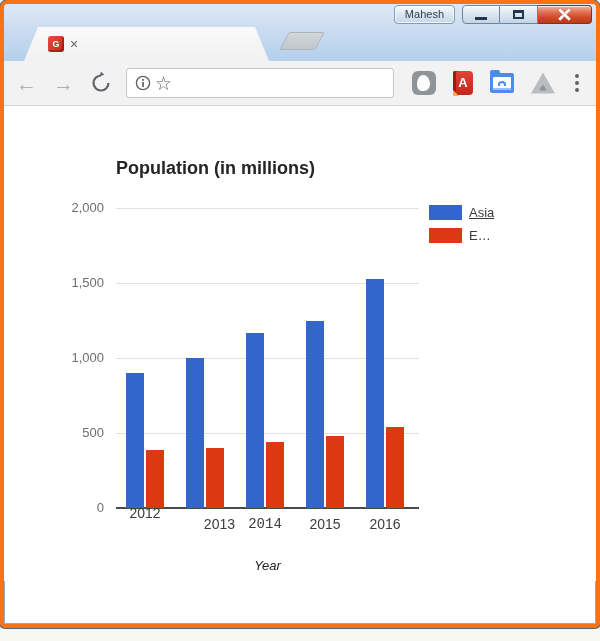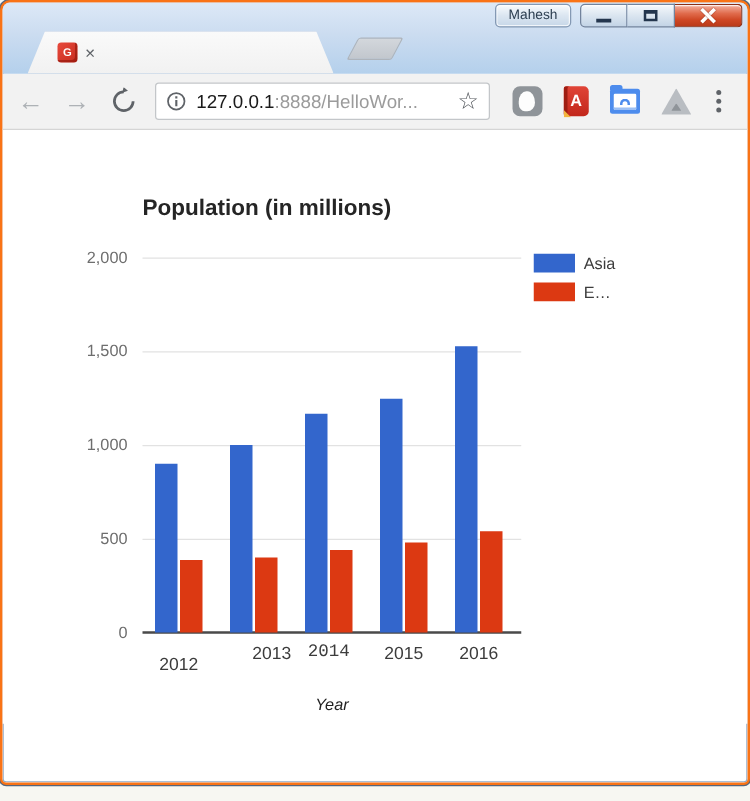--- a/index.html
+++ b/index.html
@@ -2,21 +2,21 @@
 <html><head>
 <meta charset="utf-8">
 <style>
   * { margin:0; padding:0; box-sizing:border-box; }
   html,body { font-family:"Liberation Sans", sans-serif; }
   .screen { position:relative; width:600px; height:641px; background:#f7f7f2; overflow:hidden; }
 
   
   .window {
     position:absolute; left:0; top:0; right:0; bottom:13px;
-    border:2px solid #f97316; border-radius:8px 8px 5px 5px;
+    border:4px solid #f97316; border-radius:8px 8px 5px 5px;
     box-shadow:0 0 0 1px #55657c, inset 0 0 0 1px #90abc9;
     background:#fff; overflow:hidden;
   }
   .chrome-top {
     position:relative; height:57px;
     background:linear-gradient(#dde9f7 0%, #cbdcf0 45%, #b4d0ec 100%);
   }
 
   
   .caption-area { position:absolute; top:1px; right:4px; display:flex; align-items:flex-start; gap:7px; }
@@ -178,21 +178,20 @@
       <svg class="refresh-svg" width="22" height="22" viewBox="0 0 22 22">
         <path d="M11 3.5 A7.5 7.5 0 1 0 18.5 11" fill="none" stroke="#5f6368" stroke-width="2.2"></path>
         <path d="M11 0 L11 7.5 L17.5 3.5 Z" fill="#5f6368" transform="rotate(12 11 3.7) translate(3.2 -0.2) scale(0.62)"></path>
       </svg>
       <div class="omnibox">
         <svg class="info-icon" width="16" height="16" viewBox="0 0 16 16">
           <circle cx="8" cy="8" r="6.6" fill="none" stroke="#5f6368" stroke-width="1.4"></circle>
           <rect x="7.2" y="7" width="1.7" height="5" fill="#5f6368"></rect>
           <rect x="7.2" y="4" width="1.7" height="1.8" fill="#5f6368"></rect>
         </svg>
-        <span class="url"><span class="url-host">127.0.0.1</span><span class="url-path">:8888/HelloWor...</span></span>
         <span class="star-icon">☆</span>
       </div>
       <div class="ext-area">
         <div class="ext-shield"></div>
         <div class="ext-book">A</div>
         <div class="ext-folder">
           <span class="ext-gauge"></span>
         </div>
         <div class="ext-drive"></div>
       </div>
@@ -220,26 +219,26 @@
           <div class="bar" style="left: 122px; width: 18px; top: 267px; height: 135px; background: rgb(51, 102, 204);"></div>
           <div class="bar" style="left: 182px; width: 18px; top: 252px; height: 150px; background: rgb(51, 102, 204);"></div>
           <div class="bar" style="left: 242px; width: 18px; top: 226.5px; height: 175.5px; background: rgb(51, 102, 204);"></div>
           <div class="bar" style="left: 302px; width: 18px; top: 214.5px; height: 187.5px; background: rgb(51, 102, 204);"></div>
           <div class="bar" style="left: 362px; width: 18px; top: 172.5px; height: 229.5px; background: rgb(51, 102, 204);"></div>
           <div class="bar" style="left: 142px; width: 18px; top: 343.5px; height: 58.5px; background: rgb(220, 57, 18);"></div>
           <div class="bar" style="left: 202px; width: 18px; top: 342px; height: 60px; background: rgb(220, 57, 18);"></div>
           <div class="bar" style="left: 262px; width: 18px; top: 336px; height: 66px; background: rgb(220, 57, 18);"></div>
           <div class="bar" style="left: 322px; width: 18px; top: 330px; height: 72px; background: rgb(220, 57, 18);"></div>
           <div class="bar" style="left: 382px; width: 18px; top: 321px; height: 81px; background: rgb(220, 57, 18);"></div>
-          <div class="xtick" style="left: 111px; width: 60px; top: 419px; text-align: center;">2012</div>
+          <div class="xtick" style="left: 111px; width: 60px; top: 399px; text-align: center;">2012</div>
           <div class="xtick" style="left: 171px; width: 60px; top: 410px; text-align: right;">2013</div>
           <div class="xtick" style="left: 231px; width: 60px; top: 410px; font-family: Liberation Mono, monospace;">2014</div>
           <div class="xtick" style="left: 291px; width: 60px; top: 410px;">2015</div>
           <div class="xtick" style="left: 351px; width: 60px; top: 410px;">2016</div>
           <div class="legend-swatch" style="left: 425px; top: 99px; background: rgb(51, 102, 204);"></div>
-          <div class="legend-label" style="left: 465px; top: 99px;">Asia</div>
+          <div class="legend-label" style="left: 465px; top: 99px; text-decoration: underline;">Asia</div>
           <div class="legend-swatch" style="left: 425px; top: 122px; background: rgb(220, 57, 18);"></div>
           <div class="legend-label" style="left: 465px; top: 122px;">E…</div>
         </div>
     </div>
 
   </div>
 </div>
 
 </body></html>

